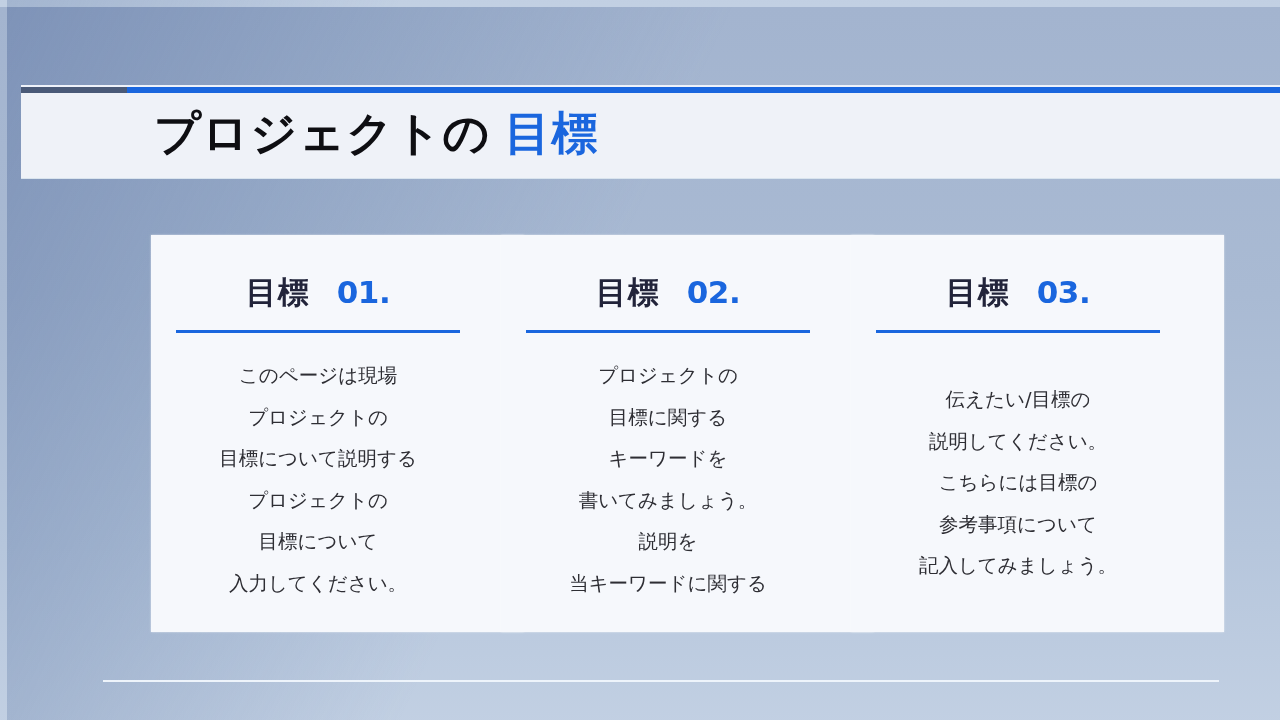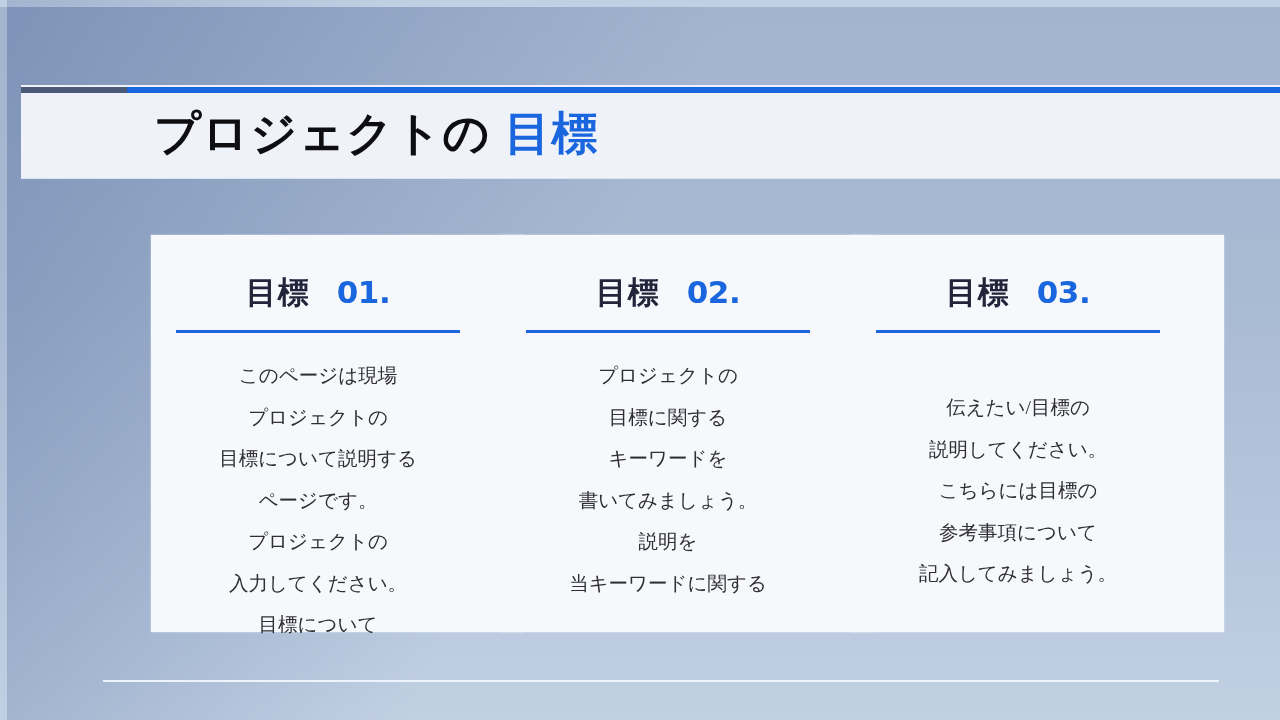--- a/index.html
+++ b/index.html
@@ -75,24 +75,23 @@
 
 <div class="card" style="left:130px;">
   <div class="card-heading">
     <span class="label">目標</span><span class="num">01.</span>
   </div>
   <div class="card-divider"></div>
   <div class="card-body" style="top:110px;">
     <span class="line">このページは現場</span>
     <span class="line">プロジェクトの</span>
     <span class="line">目標について説明する</span>
-    <span class="line">ページです。</span>
     <span class="line">プロジェクトの</span>
+    <span class="line">目標について</span>
     <span class="line">入力してください。</span>
-    <span class="line">目標について</span>
   </div>
 </div>
 
 <div class="card" style="left:480px;">
   <div class="card-heading">
     <span class="label">目標</span><span class="num">02.</span>
   </div>
   <div class="card-divider"></div>
   <div class="card-body" style="top:110px;">
     <span class="line">プロジェクトの</span>
@@ -102,21 +101,21 @@
     <span class="line">説明を</span>
     <span class="line">当キーワードに関する</span>
   </div>
 </div>
 
 <div class="card" style="left:830px;">
   <div class="card-heading">
     <span class="label">目標</span><span class="num">03.</span>
   </div>
   <div class="card-divider"></div>
-  <div class="card-body" style="top:142px;font-family:Liberation Serif, serif;">
+  <div class="card-body" style="top:134px;">
     <span class="line">伝えたい/目標の</span>
     <span class="line">説明してください。</span>
     <span class="line">こちらには目標の</span>
     <span class="line">参考事項について</span>
     <span class="line">記入してみましょう。</span>
   </div>
 </div>
 
 <div class="footer-line"></div>
 

